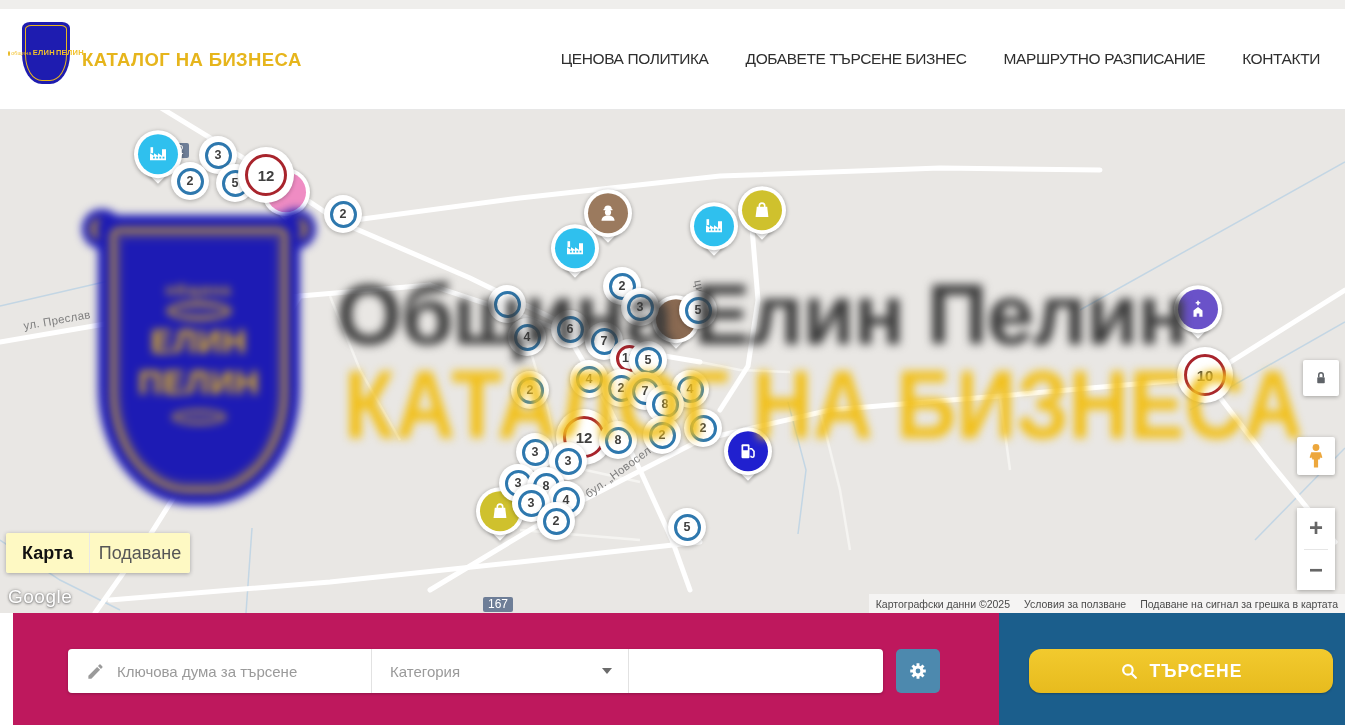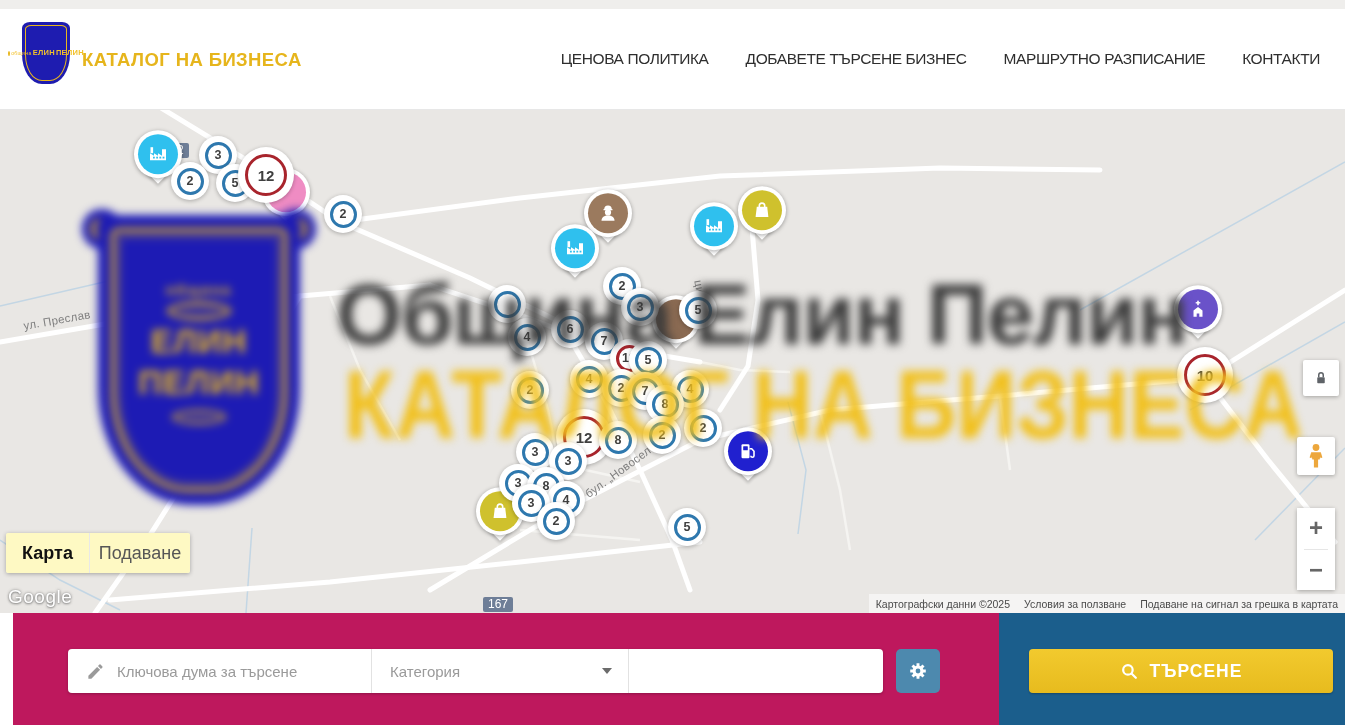--- a/index.html
+++ b/index.html
@@ -79,21 +79,21 @@
   .sec { display:flex; align-items:center; height:100%; }
   .sec-keyword { width:304px; border-right:1px solid #e2e2e2; padding:0 14px 0 18px; gap:12px; }
   .sec-keyword input { border:none; outline:none; flex:1; font-family:"Liberation Sans",sans-serif; font-size:15px; color:#555; min-width:0; }
   .sec-keyword input::placeholder { color:#9a9a9a; opacity:1; }
   .sec-select { justify-content:space-between; padding:0 16px 0 18px; cursor:pointer; }
   .sec-category { width:257px; border-right:1px solid #e2e2e2; }
   .sec-location { width:254px; }
   .sec-select span { font-size:15px; color:#9a9a9a; }
   .caret { width:0; height:0; border-left:5px solid transparent; border-right:5px solid transparent; border-top:6px solid #6b6b6b; }
   .gear-btn { position:absolute; left:883px; top:36px; width:44px; height:44px; background:#4d89ae; border:none; border-radius:5px; cursor:pointer; display:flex; align-items:center; justify-content:center; }
-  .submit-btn { position:absolute; left:1016px; top:36px; width:304px; height:44px; background:linear-gradient(#f2ca2e,#e7bb1e); border:none; border-radius:4px; cursor:pointer; display:flex; align-items:center; justify-content:center; gap:11px; box-shadow:0 1px 2px rgba(0,0,0,.25); }
+  .submit-btn { position:absolute; left:1016px; top:36px; width:304px; height:44px; background:linear-gradient(#f2ca2e,#e7bb1e); border:none; border-radius:12px; cursor:pointer; display:flex; align-items:center; justify-content:center; gap:11px; box-shadow:0 1px 2px rgba(0,0,0,.25); }
   .submit-btn span { color:#fff; font-size:17.5px; font-weight:700; letter-spacing:1px; }
 </style>
 </head>
 <body>
 
 <div class="page">
 
   <div class="topstrip"></div>
 
   <header>

